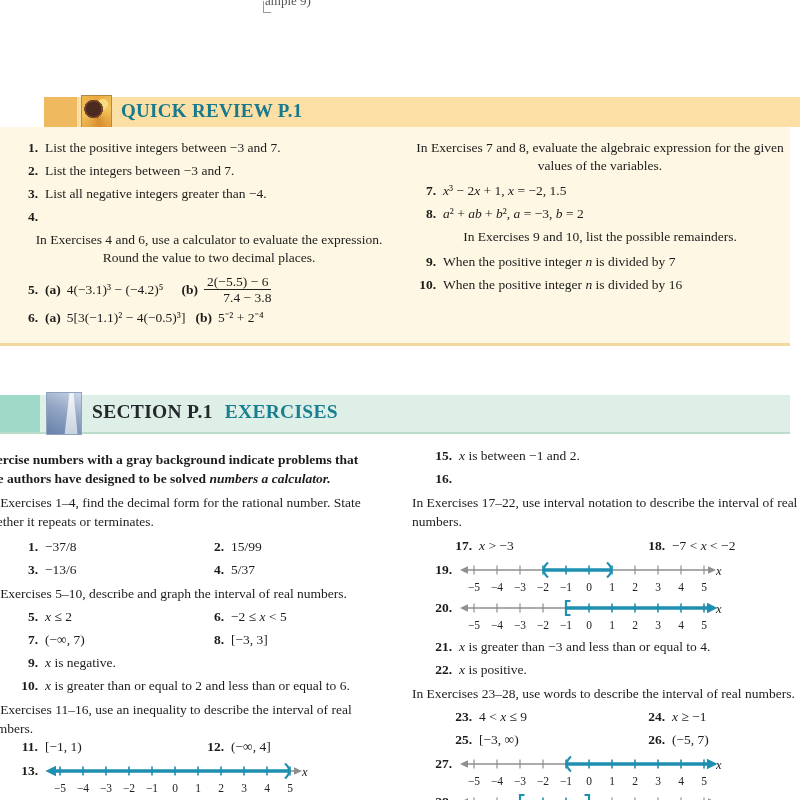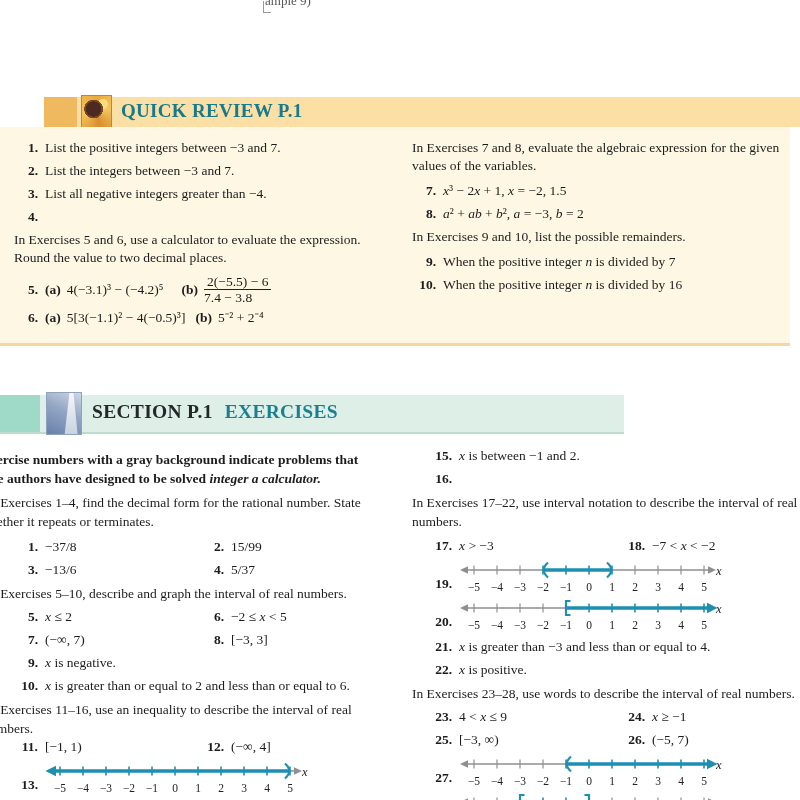--- a/index.html
+++ b/index.html
@@ -21,31 +21,31 @@
        conic-gradient(from 0deg, #e9a93f, #f3c75e 22%, #d98d2f 47%, #f3c75e 72%, #e9a93f);}
   .qr-title{position:absolute;left:77px;top:3px;font-size:19px;font-weight:bold;color:#17798c;letter-spacing:.3px;}
 
   .qr-body{position:absolute;left:0;top:127px;width:790px;height:216px;background:#fdf7e3;
            border-bottom:3px solid #f3d9a0;}
   .qr-col-left{position:absolute;left:14px;top:12px;width:390px;}
   .qr-col-right{position:absolute;left:412px;top:12px;width:376px;}
 
   .row{display:flex;align-items:baseline;line-height:17px;margin-bottom:6px;}
   .num{font-weight:bold;min-width:24px;text-align:right;margin-right:7px;flex:none;}
-  .instr{line-height:18px;margin:5px 0 7px;white-space:nowrap;}
+  .instr{line-height:18px;margin:5px 0 7px;white-space:nowrap;text-align:center;}
   .ab{font-weight:bold;margin-right:6px;flex:none;}
   .gap{width:18px;flex:none;}
 
-  .frac{display:inline-block;text-align:left;line-height:15px;font-size:13.5px;}
+  .frac{display:inline-block;text-align:right;line-height:15px;font-size:13.5px;}
   .frac-num{display:block;border-bottom:1.3px solid #222;padding:0 3px;}
   .frac-den{display:block;}
   .row-tall{display:flex;align-items:center;margin-bottom:4px;}
 
   
-  .sec-banner{position:absolute;left:0;top:395px;width:624px;height:37px;background:#ddefe6;
+  .sec-banner{position:absolute;left:0;top:395px;width:790px;height:37px;background:#ddefe6;
               border-bottom:2px solid #bcdccc;}
   .sec-corner{position:absolute;left:0;top:0;width:40px;height:37px;background:#9fd9c7;}
   .sec-icon{position:absolute;left:46px;top:-3px;width:34px;height:41px;overflow:hidden;
             border:1px solid #8fa3bd;
             background:linear-gradient(205deg,#cdd8e8 0%,#93a6c4 45%,#6881ab 100%);}
   .sec-icon-tower{position:absolute;top:0;left:0;width:100%;height:100%;
             clip-path:polygon(52% 100%,66% 0,78% 0,90% 100%);
             background:linear-gradient(180deg,#f5f7fa,#c9d2df);}
   .sec-title{position:absolute;left:92px;top:6px;font-size:19.5px;font-weight:bold;letter-spacing:.3px;}
   .sec-title .dark{color:#23282b;}
@@ -59,24 +59,24 @@
   .note-block{margin-bottom:5px;margin-top:3px;}
   .instr2{line-height:19px;white-space:nowrap;}
   .instr2-block{margin:0 0 0 0;}
 
   .sec-col-left .items{padding-left:24px;}
   .sec-col-right .items{padding-left:16px;}
 
   .pair{display:flex;align-items:baseline;line-height:17px;margin-bottom:6px;}
   .cell{display:flex;align-items:baseline;}
   .sec-col-left .cell.c1{flex:0 0 186px;}
-  .sec-col-right .cell.c1{flex:0 0 193px;}
+  .sec-col-right .cell.c1{flex:0 0 193px;margin-left:20px;}
 
   .nlrow{display:flex;align-items:flex-start;margin:0 0 4px 0;}
-  .nlrow .num{margin-top:16px;}
+  .nlrow .num{margin-top:2px;}
   .nlrow svg{display:block;}
 
   i{font-style:italic;}
 </style>
 </head>
 <body>
 
 <div class="page">
 
   <span class="top-bracket"></span>
@@ -100,21 +100,21 @@
         </div>
       <div class="row">
         <span class="num">3.</span>
         <span>List all negative integers greater than −4.</span>
         </div>
       <div class="row">
         <span class="num">4.</span>
         </div>
 
       <div class="instr">
-        <div>In Exercises 5 and 6, use a calculator to evaluate the expression.</div>
+        <div>In Exercises 4 and 6, use a calculator to evaluate the expression.</div>
         <div>Round the value to two decimal places.</div>
       </div>
 
       <div class="row-tall">
         <span class="num">5.</span>
         <span class="ab">(a)</span>
         <span class="mathvar">4(−3.1)³ − (−4.2)⁵</span>
         <span class="gap"></span>
         <span class="ab">(b)</span>
         <span class="frac">
@@ -166,21 +166,21 @@
       <div class="sec-icon-tower"></div>
     </div>
     <div class="sec-title">
       <span class="dark">SECTION P.1</span><span class="teal">EXERCISES</span>
     </div>
   </div>
 
   <div class="sec-col-left">
     <div class="note-block">
       <div class="note">xercise numbers with a gray background indicate problems that</div>
-      <div class="note"><span>he authors have designed to be solved </span><i>integer a calculator.</i></div>
+      <div class="note"><span>he authors have designed to be solved </span><i>numbers a calculator.</i></div>
     </div>
     <div class="instr2-block">
       <div class="instr2">n Exercises 1–4, find the decimal form for the rational number. State</div>
       <div class="instr2" style="margin-bottom:7px">hether it repeats or terminates.</div>
     </div>
     <div class="items">
       <div class="pair">
         <span class="cell c1">
             <span class="num">1.</span>
             <span class="mathvar">−37/8</span>

